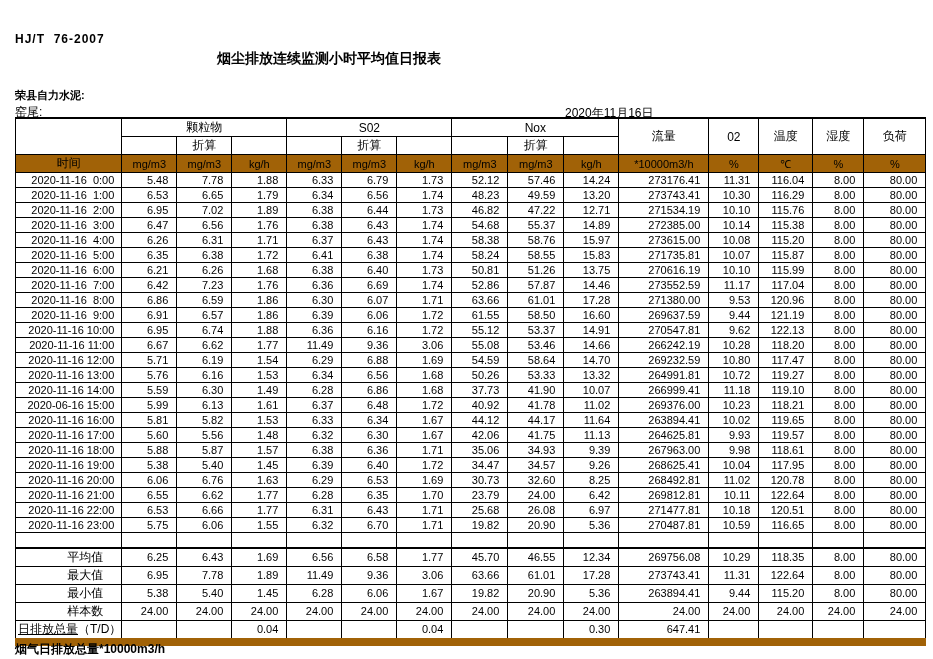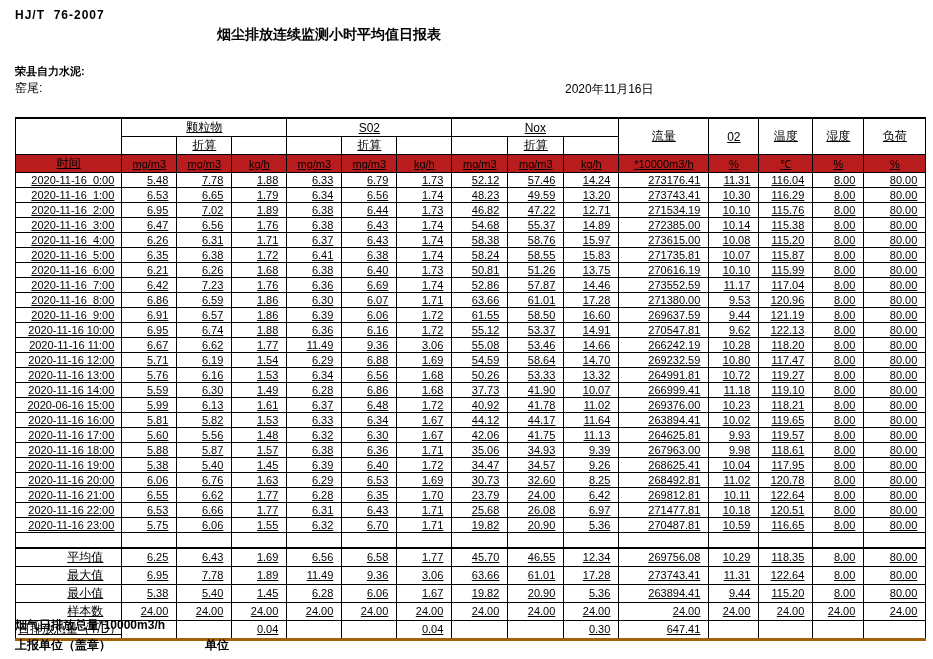--- a/index.html
+++ b/index.html
@@ -1,43 +1,43 @@
 <!DOCTYPE html>
 <html><head>
 <meta charset="utf-8">
 <style>
   * { box-sizing: border-box; }
   html,body { margin:0; padding:0; }
   body {
     width:933px; height:659px; background:#ffffff; color:#000;
     font-family:"Liberation Sans", sans-serif; position:relative; overflow:hidden;
   }
-  .abs { position:absolute; white-space:pre; }
+  .abs { position:absolute; white-space:pre;margin-top:24px; }
   .std { left:15px; top:8px; font-size:12px; font-weight:bold; letter-spacing:1px; }
   .title { left:217px; top:26px; font-size:14px; font-weight:bold; }
   .company { left:15px; top:64px; font-size:11px; font-weight:bold; }
   .site { left:15px; top:80px; font-size:12px; font-weight:normal; }
   .date { left:565px; top:81px; font-size:12px; }
   .foot-note { left:15px; top:617px; font-size:12px; font-weight:bold; }
   .foot-report { left:15px; top:637px; font-size:12px; font-weight:bold; }
   .foot-unit { left:205px; top:637px; font-size:12px; font-weight:bold; }
 
   table.tbl {
     position:absolute; left:15px; top:117px;
     border-collapse:collapse; table-layout:fixed;
-    border-top:2px solid #000; border-bottom:3px solid #a16207;text-decoration:underline;
+    border-top:2px solid #000; border-bottom:8px solid #a16207;
   }
   .tbl td, .tbl th {
     border:1px solid #000; padding:0; margin:0;
     font-size:11px; font-weight:normal; height:15px;
     overflow:hidden; white-space:pre; text-align:center; vertical-align:middle;
   }
   .tbl thead tr.r1 td, .tbl thead tr.r1 th,
   .tbl thead tr.r2 td, .tbl thead tr.r2 th { height:14px; font-size:12px; }
-  .green { background:#b91c1c; }
+  .green { background:#a16207; }
   td.num { text-align:right; padding-right:8px; }
   td.time { text-align:right; padding-right:7px; }
   td.slabel { text-align:right; padding-right:18px; font-size:12px; }
   td.tlabel { text-align:left; padding-left:2px; font-size:12px; }
   td.tlabel .u { text-decoration:underline; }
   #summary-rows tr:first-child td { border-top:2px solid #000; }
 </style>
 </head>
 <body>
 

